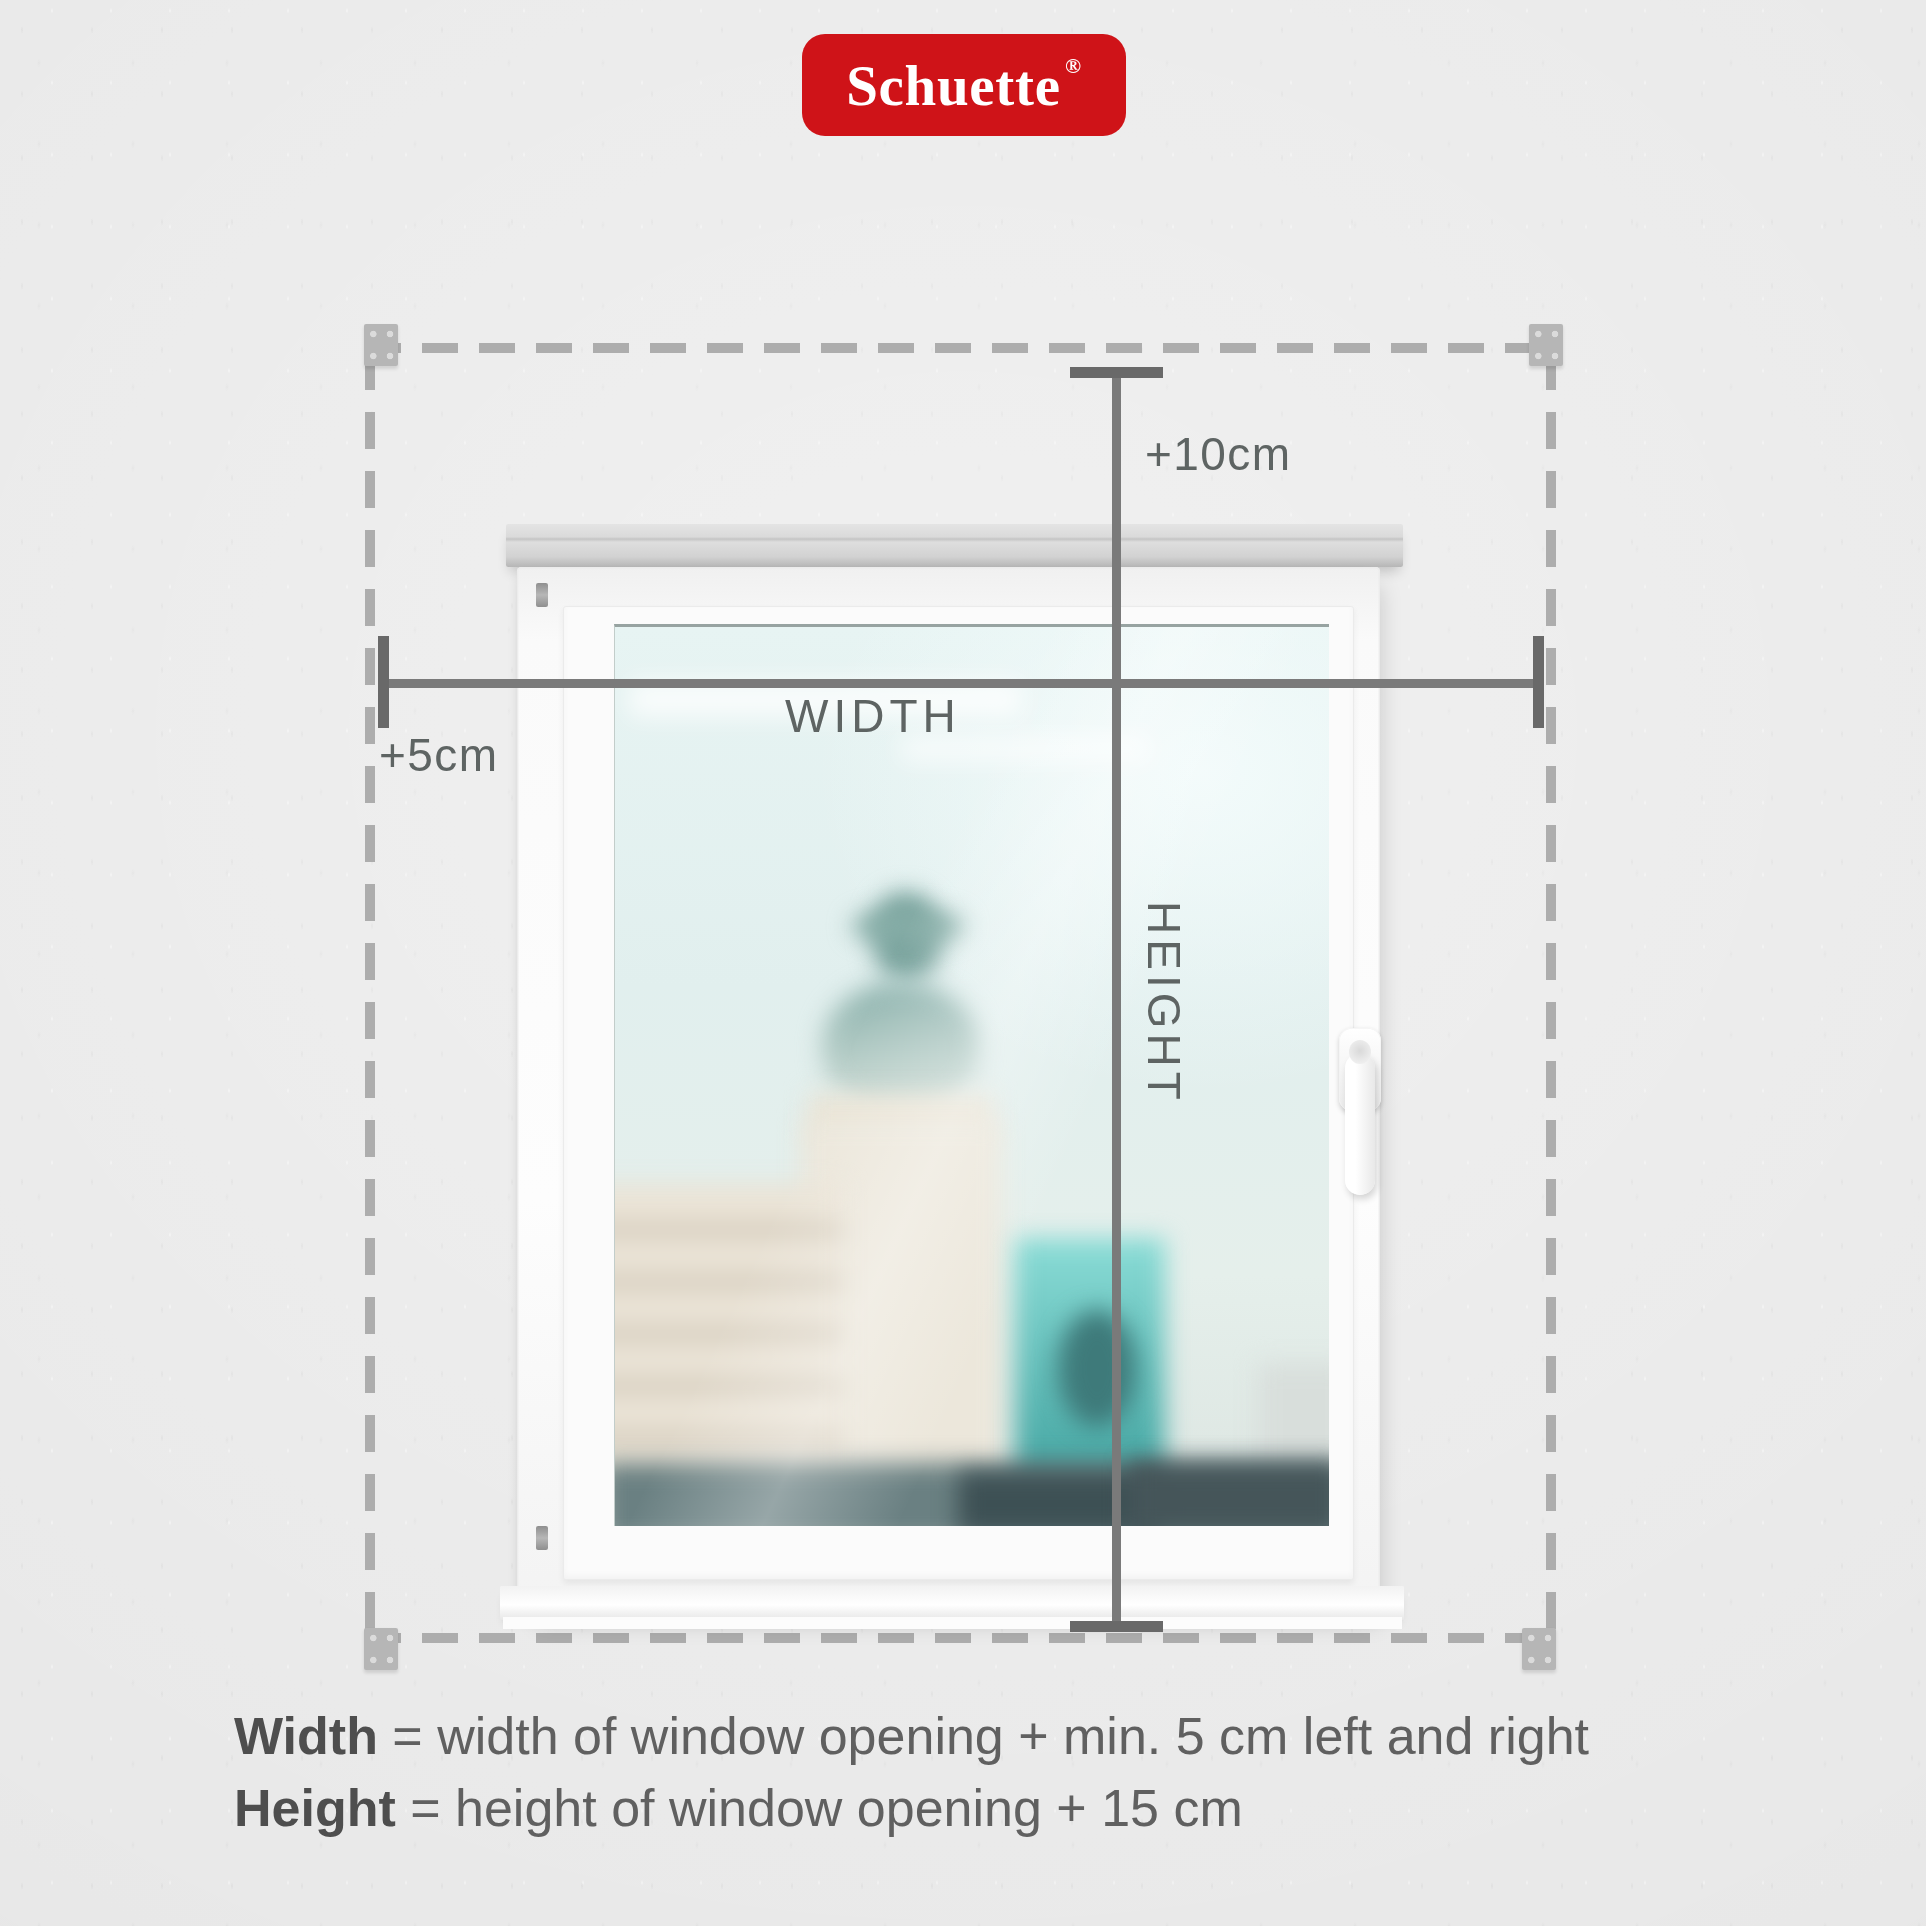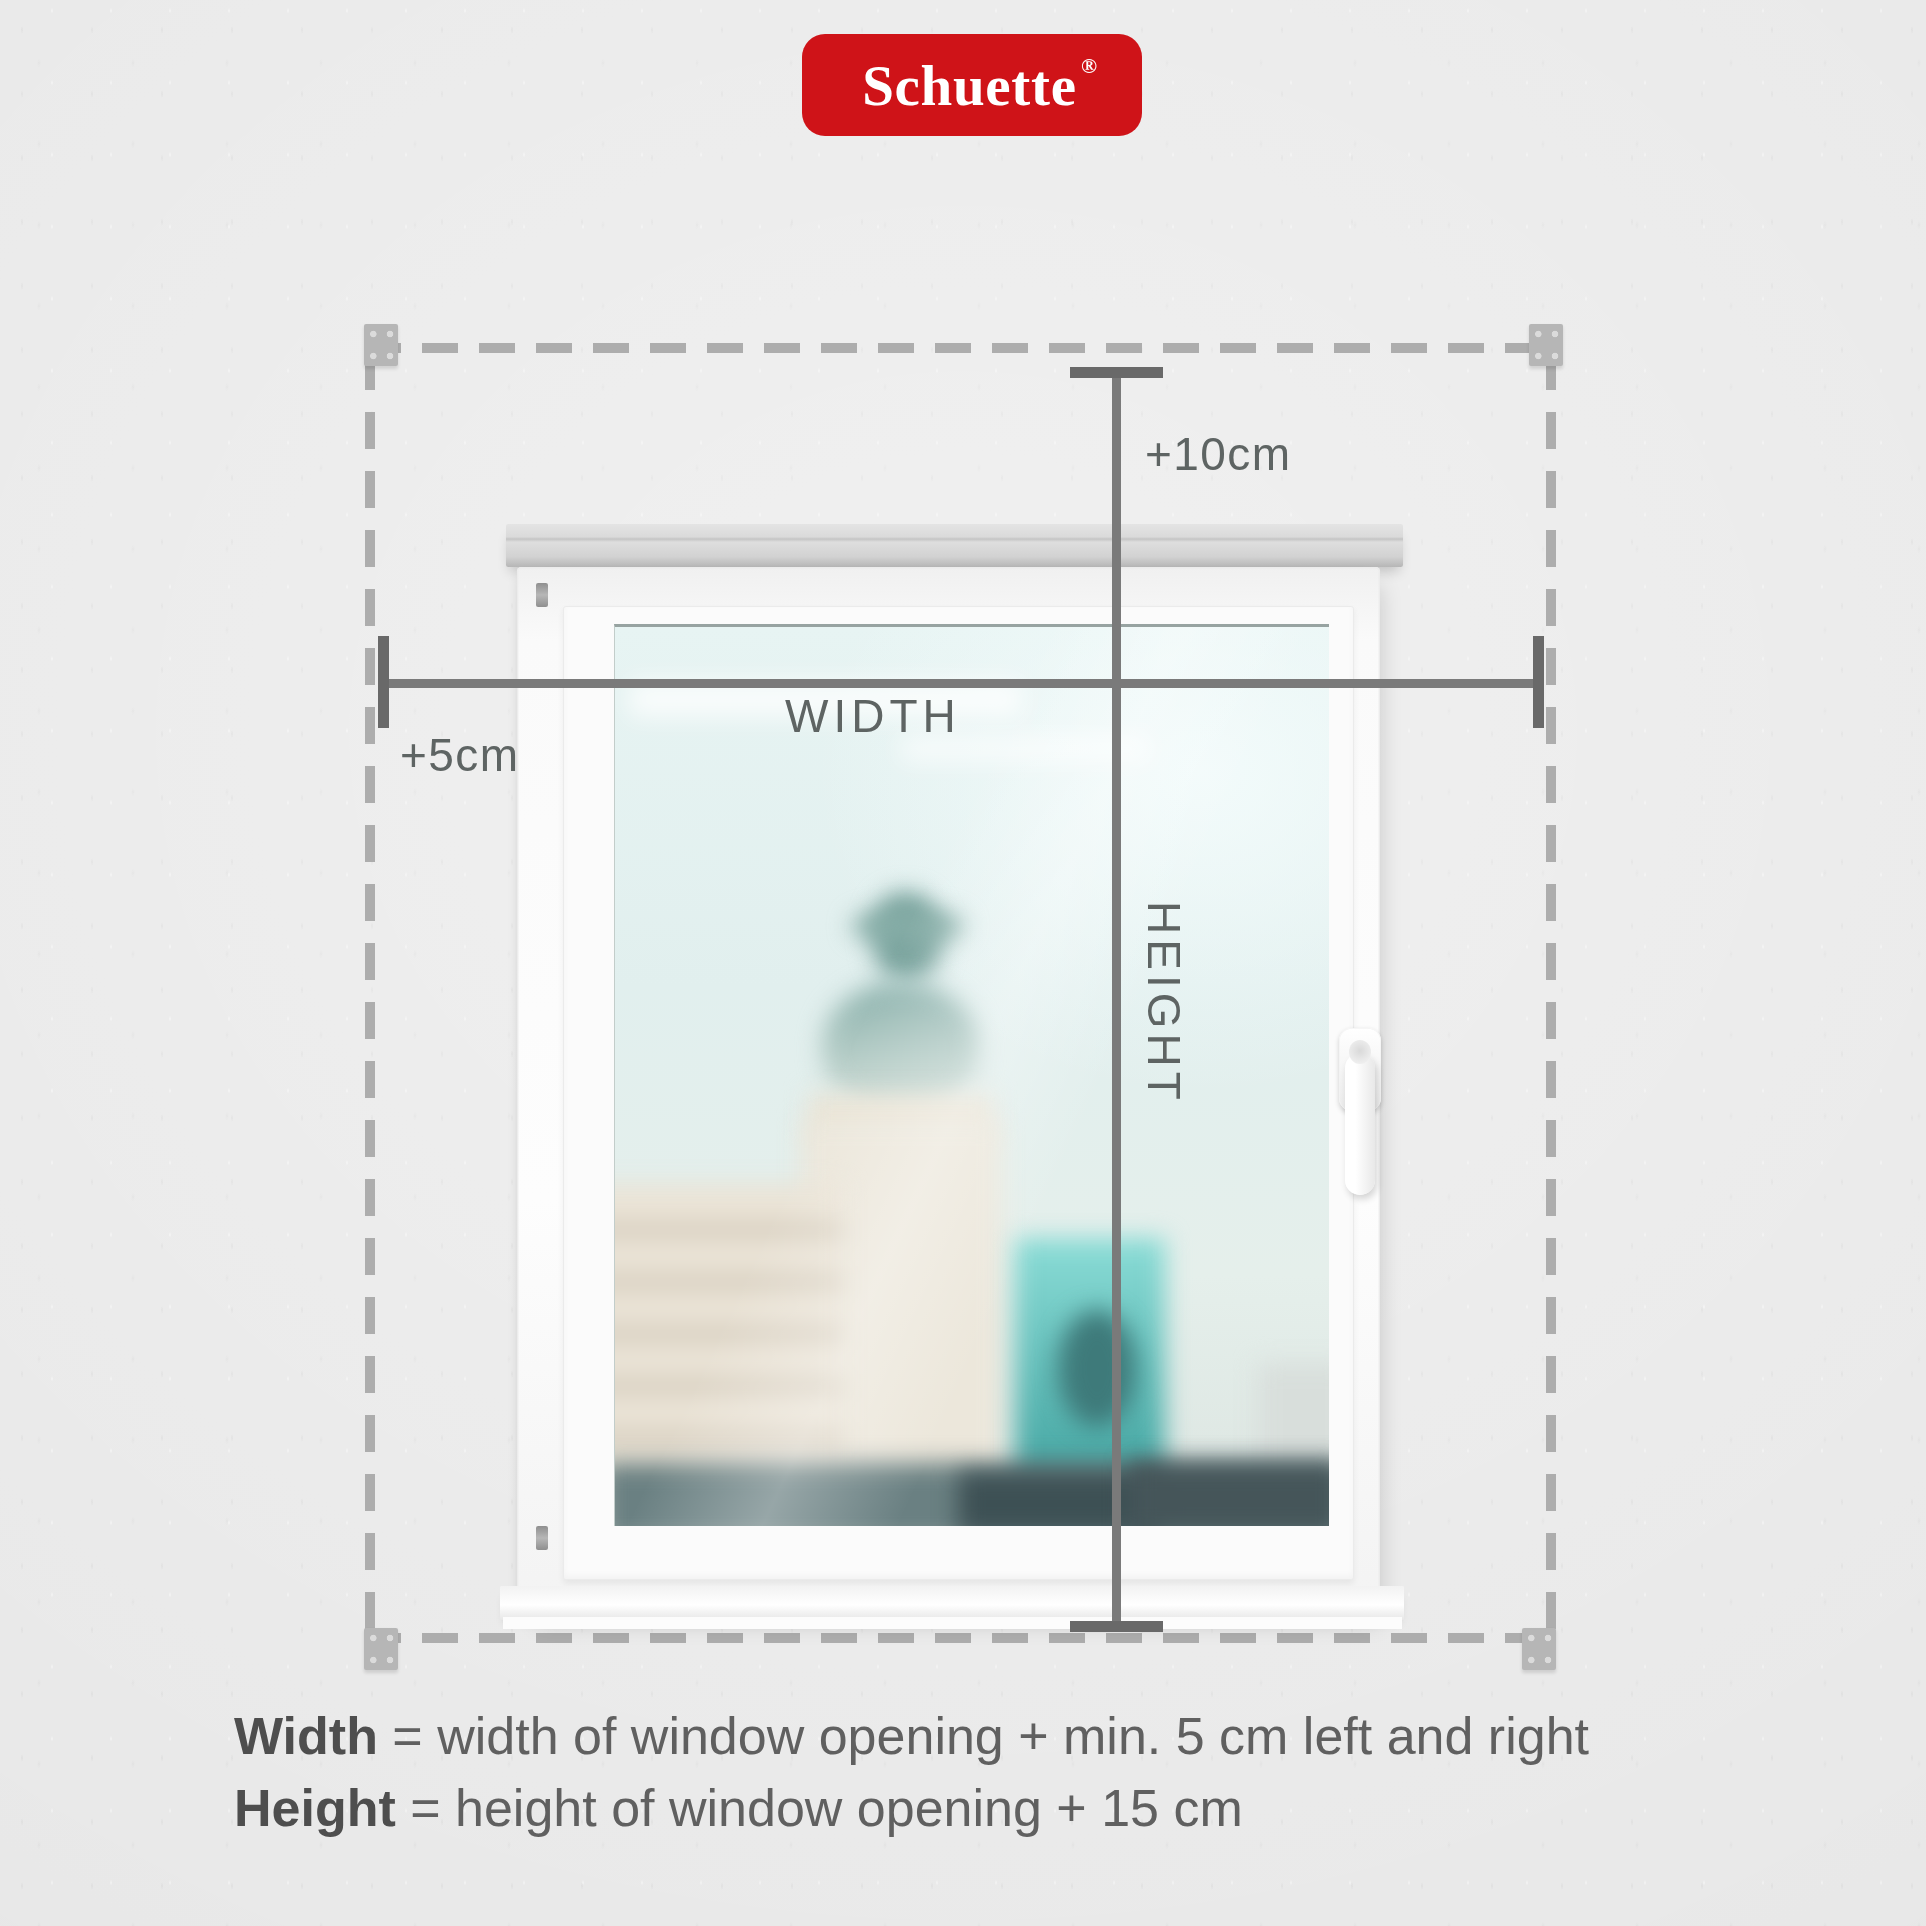--- a/index.html
+++ b/index.html
@@ -11,21 +11,21 @@
       radial-gradient(2.1px 5.7px at 22px 30px, rgba(160,160,160,.16), transparent 70%),
       radial-gradient(1.4px 4.3px at 52px 10.7px, rgba(255,255,255,.7), transparent 70%),
       radial-gradient(1.4px 3.6px at 8.6px 53px, rgba(150,150,150,.13), transparent 70%),
       radial-gradient(2.9px 6.4px at 39px 63px, rgba(175,175,175,.12), transparent 70%);
     background-size:100% 100%, 70px 64px, 59px 72px, 51px 48px, 94px 81px;}
   .abs{position:absolute;}
 
   
   .logo{left:802px;top:34px;width:324px;height:102px;background:#cf1318;border-radius:23px;
     display:flex;align-items:center;justify-content:center;color:#fff;
-    font-family:"Liberation Serif",serif;font-weight:700;font-size:57px;letter-spacing:0.7px;padding-left:16px;}
+    font-family:"Liberation Serif",serif;font-weight:700;font-size:57px;letter-spacing:0.7px;}
   .logo sup{font-size:21.5px;margin-left:4.3px;transform:translateY(-18.6px);}
 
   
   .title{left:0;top:159px;width:1926px;text-align:center;font-size:90px;line-height:1.1;color:#555;}
   .t-bold{font-weight:700;color:#4e4e4e;}
   .t-light{font-weight:300;color:#616161;margin-left:18.6px;}
 
   
   .dash-h{height:10px;background:repeating-linear-gradient(90deg,#adadad 0 36px,transparent 36px 57px);}
   .dash-v{width:10px;background:repeating-linear-gradient(180deg,#adadad 0 37px,transparent 37px 59px);}
@@ -78,21 +78,21 @@
   .hline{left:381px;top:679px;width:1152px;height:9.3px;}
   .hcap-l{left:378px;top:636px;width:10.7px;height:92px;}
   .hcap-r{left:1533px;top:636px;width:10.7px;height:92px;}
   .vline{left:1112px;top:368px;width:9.3px;height:1264px;}
   .vcap-t{left:1070px;top:367px;width:93px;height:10.7px;}
   .vcap-b{left:1070px;top:1621px;width:93px;height:10.7px;}
 
   
   .lbl{font-weight:300;font-size:46px;color:#5e6463;letter-spacing:1.4px;white-space:nowrap;}
   .lbl-plus10{left:1145px;top:427px;}
-  .lbl-plus5{left:400px;top:728px;}
+  .lbl-plus5{left:379px;top:728px;}
   .lbl-width{left:785px;top:689px;letter-spacing:5px;}
   .lbl-height{left:1191px;top:901px;letter-spacing:5px;transform:rotate(90deg);transform-origin:0 0;}
 
   
   .legend{left:234px;top:1700px;font-size:52px;line-height:72px;white-space:nowrap;}
   .lg-bold{font-weight:700;color:#4e4e4e;}
   .lg-light{font-weight:300;color:#606060;}
 </style>
 </head>
 <body>

